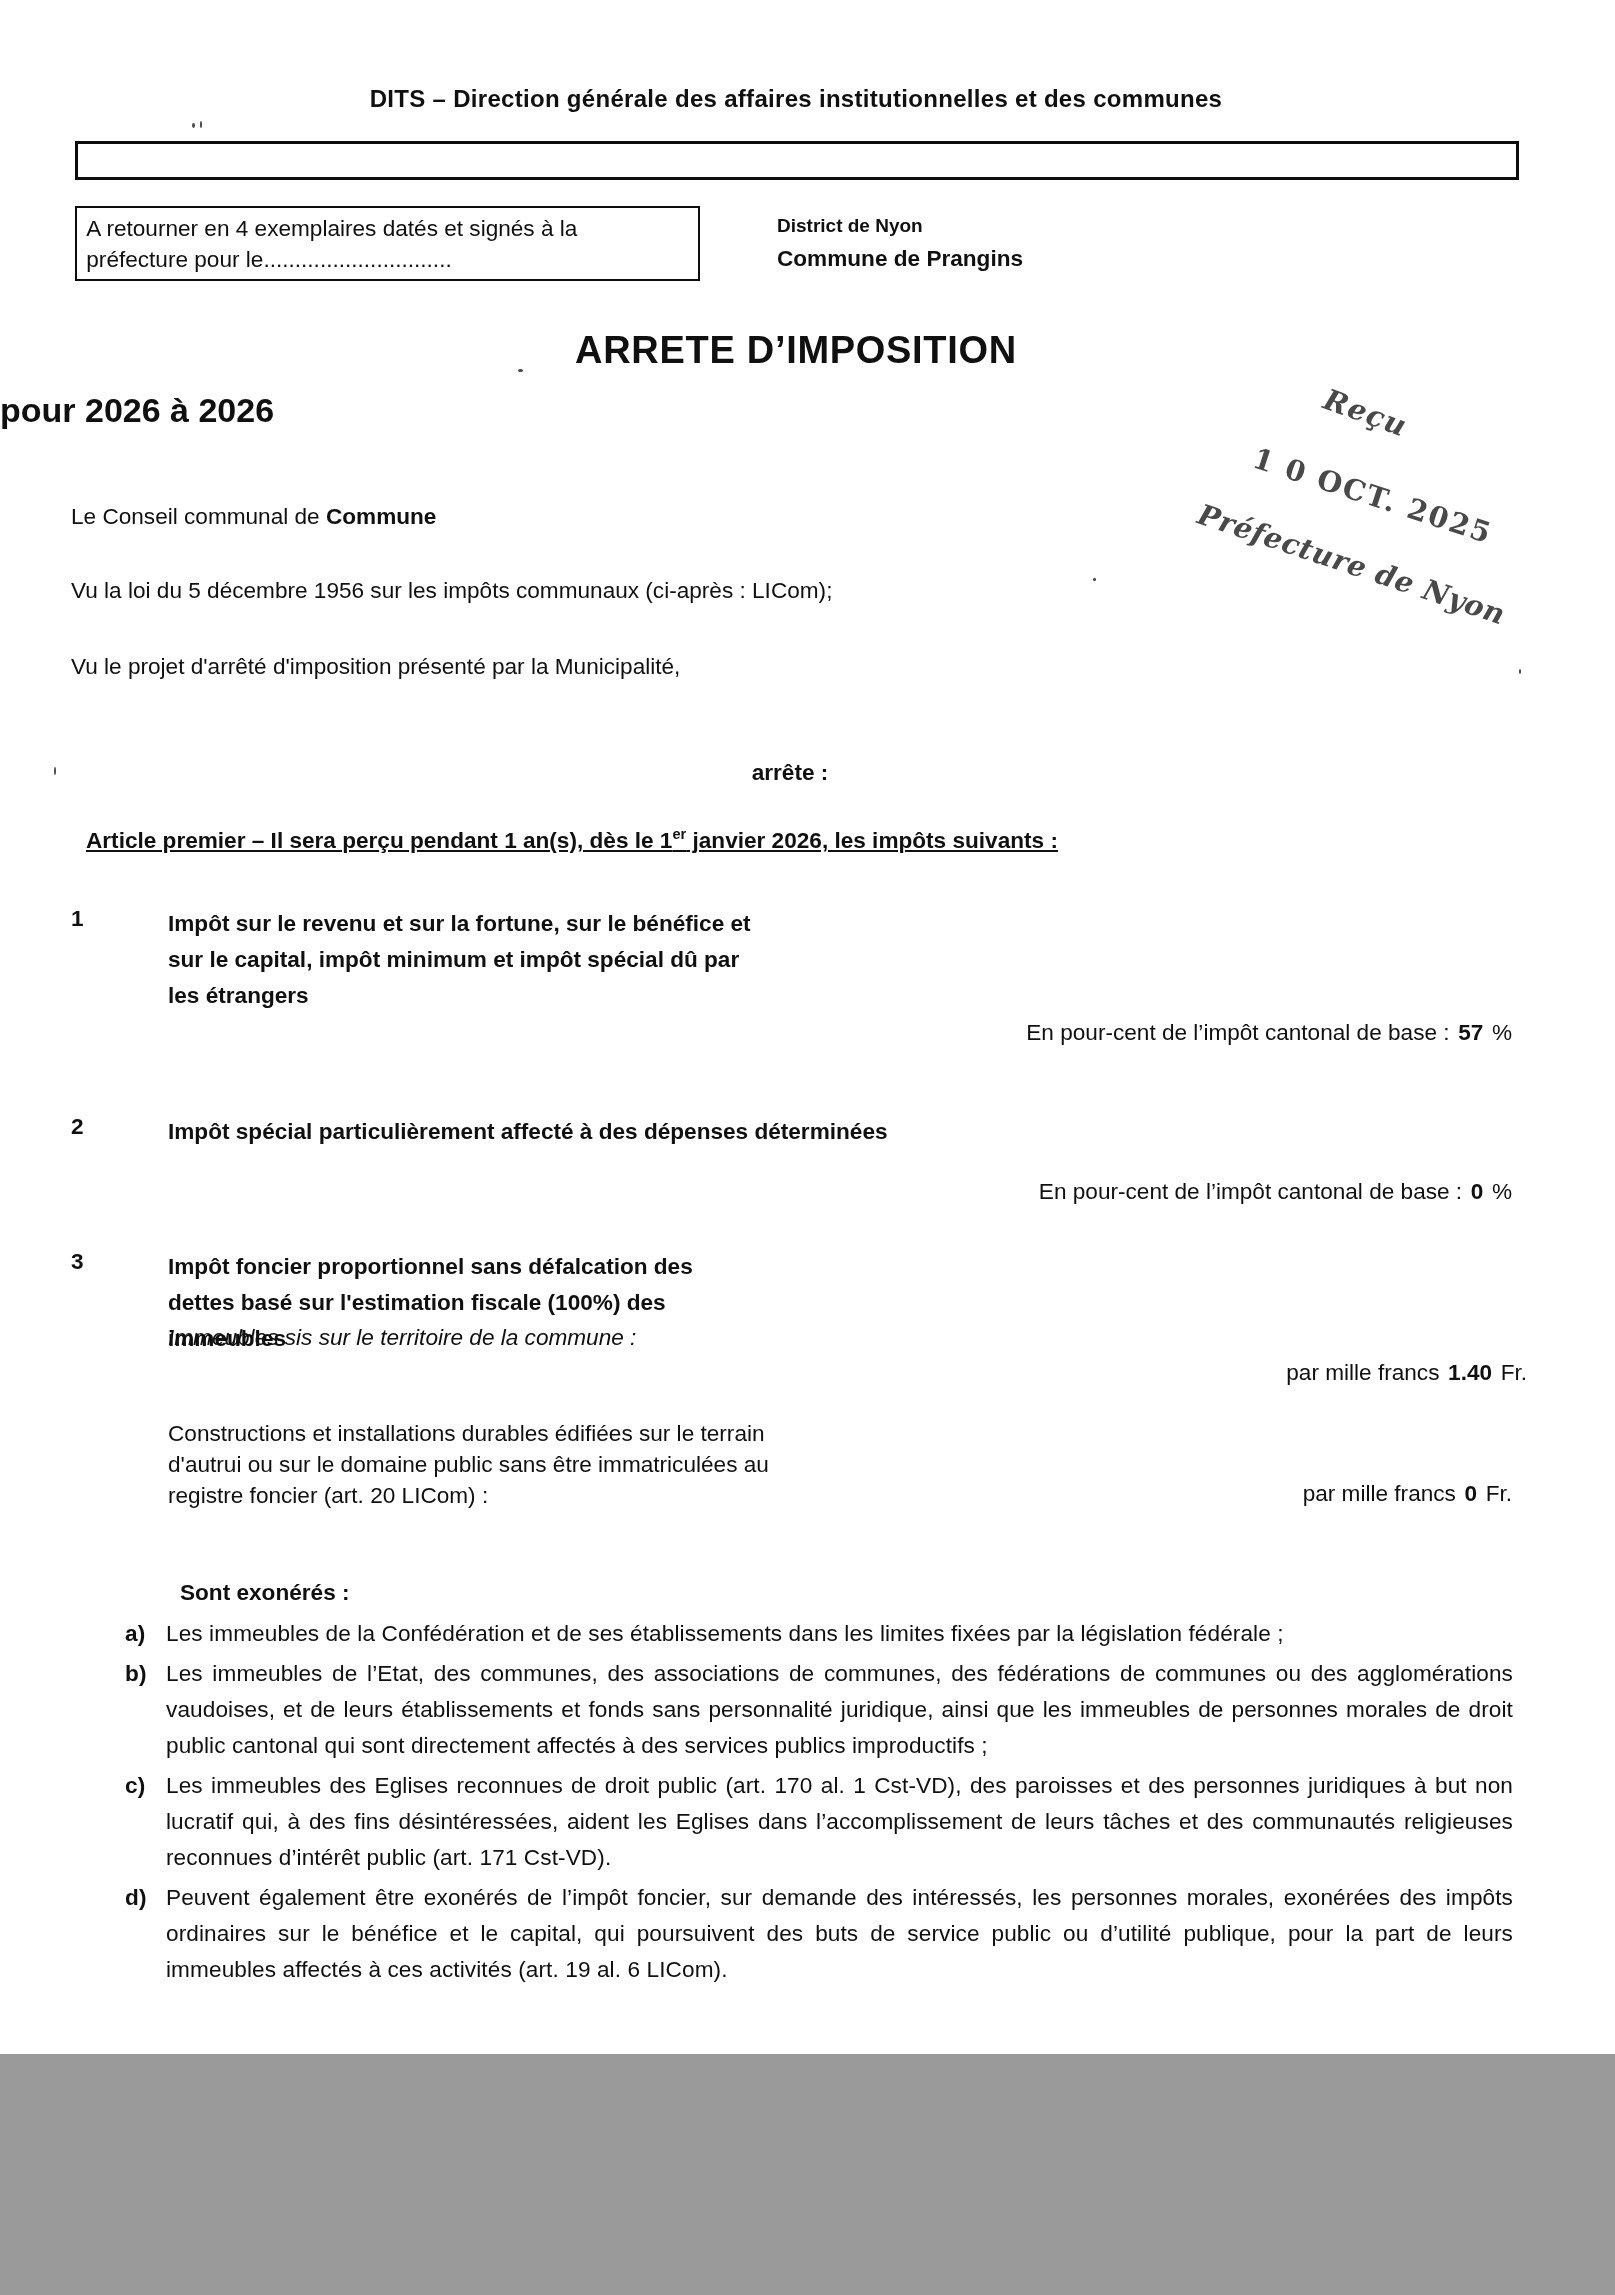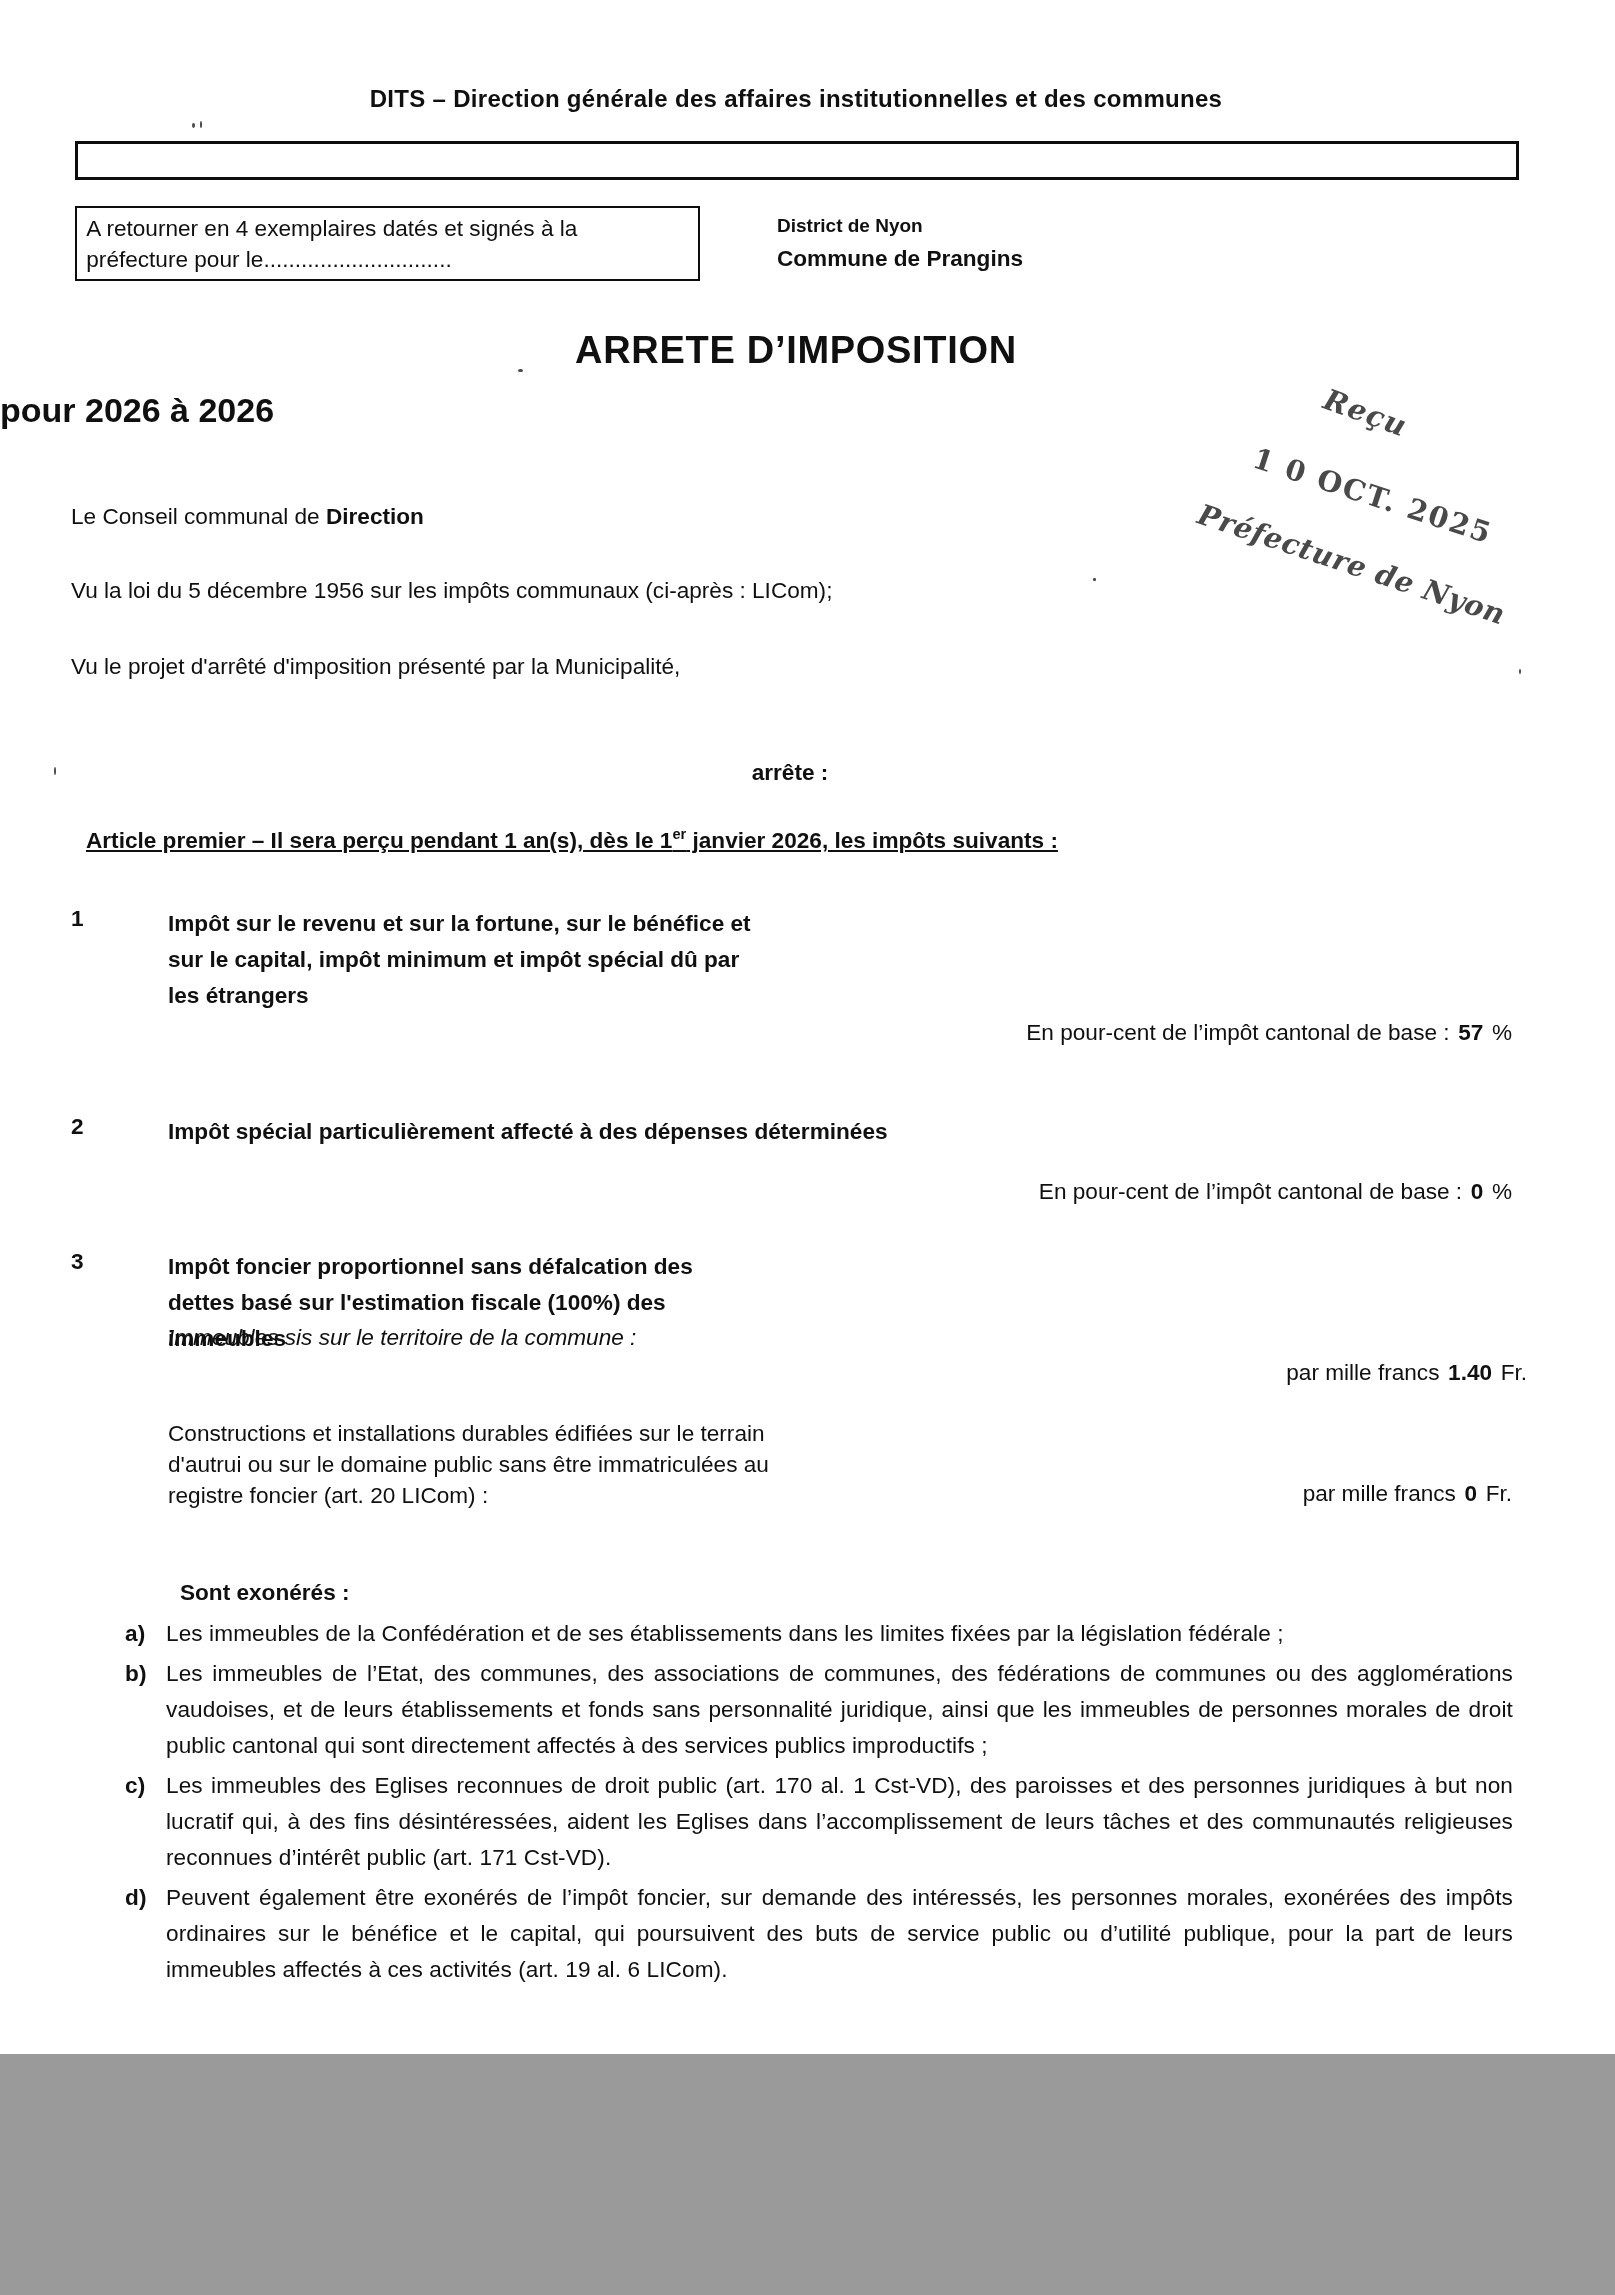--- a/index.html
+++ b/index.html
@@ -83,21 +83,21 @@
 
   <div class="abs title1">ARRETE D’IMPOSITION</div>
   <div class="abs title2">pour 2026 à 2026</div>
 
   <div>
     <div class="abs stamp-line stamp1">Reçu</div>
     <div class="abs stamp-line stamp2">1 0 OCT. 2025</div>
     <div class="abs stamp-line stamp3">Préfecture de Nyon</div>
   </div>
 
-  <div class="abs conseil fs34"><span>Le Conseil communal de </span><span class="b">Direction</span></div>
+  <div class="abs conseil fs34"><span>Le Conseil communal de </span><span class="b">Commune</span></div>
   <div class="abs vu1 fs34">Vu la loi du 5 décembre 1956 sur les impôts communaux (ci-après : LICom);</div>
   <div class="abs vu2 fs34">Vu le projet d'arrêté d'imposition présenté par la Municipalité,</div>
   <div class="abs arrete fs34">arrête :</div>
 
   <div class="abs article fs34"><span>Article premier – Il sera perçu pendant 1 an(s), dès le 1</span><sup>er</sup><span> janvier 2026, les impôts suivants :</span></div>
 
   <div class="abs item-num n1 fs34">1</div>
   <div class="abs item-title t1 fs34 pre">Impôt sur le revenu et sur la fortune, sur le bénéfice et
 sur le capital, impôt minimum et impôt spécial dû par
 les étrangers</div>

